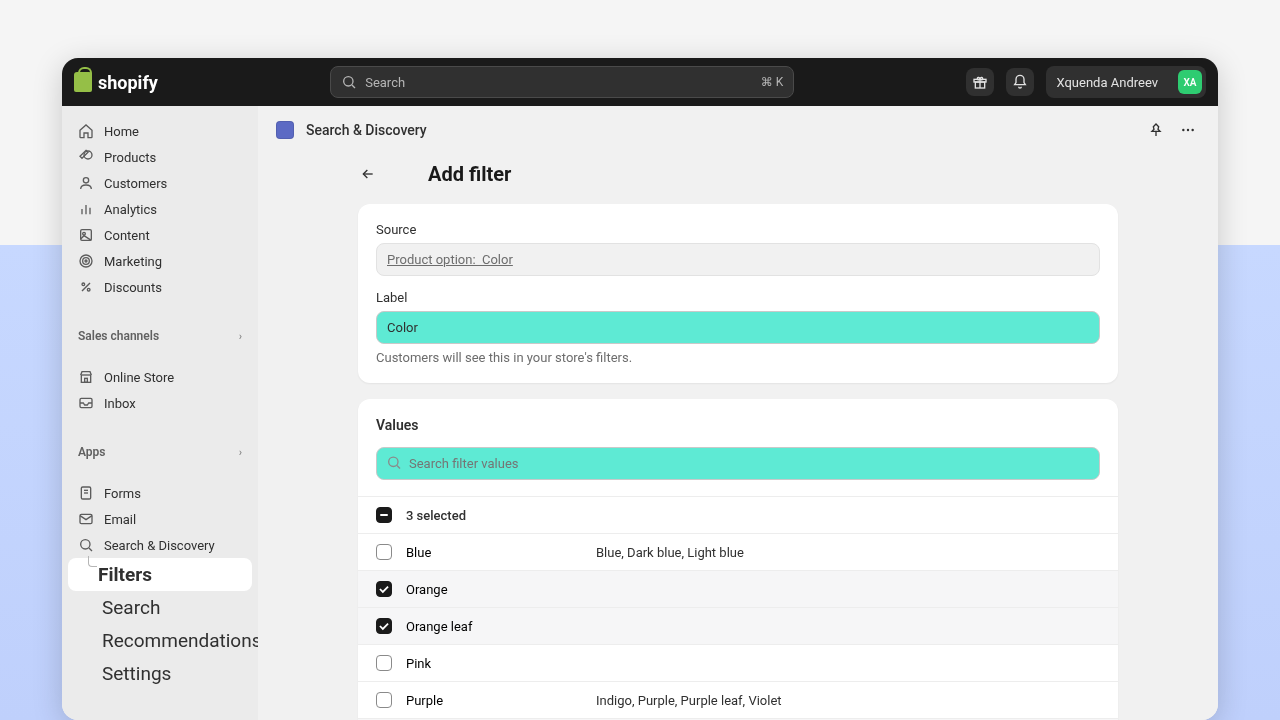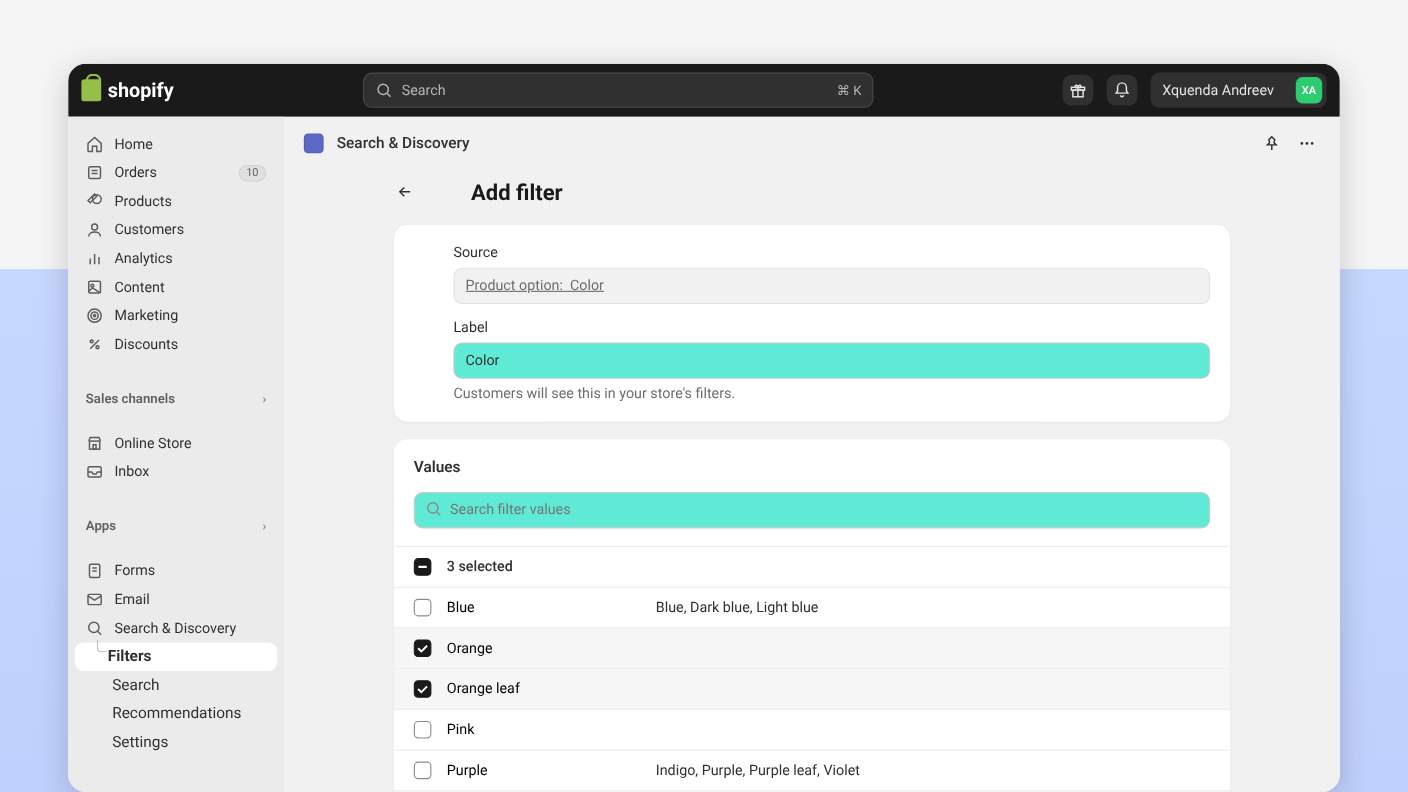--- a/index.html
+++ b/index.html
@@ -17,38 +17,38 @@
   .user { display: flex; align-items: center; gap: 20px; background: #303030; border-radius: 8px; padding: 4px 4px 4px 10px; color: #e3e3e3; font-size: 13px; }
   .avatar { width: 24px; height: 24px; border-radius: 6px; background: #2ecc71; color: #fff; font-size: 10px; display: flex; align-items: center; justify-content: center; font-weight: 600; }
   
   .body { flex: 1; display: flex; overflow: hidden; }
   .sidebar { width: 196px; background: #ebebeb; padding: 12px 6px; font-size: 13px; color: #303030; display: flex; flex-direction: column; gap: 17px; }
   .nav-item { display: flex; align-items: center; gap: 10px; padding: 5px 10px; border-radius: 8px; cursor: pointer; }
   .nav-item .ico { width: 16px; height: 16px; display:flex; align-items:center; justify-content:center; color:#5c5c5c; }
   .nav-item .badge { margin-left: auto; background: #e0e0e0; border:1px solid #d0d0d0; color:#616161; font-size: 10px; padding: 1px 6px; border-radius: 8px; }
   .nav-section { padding: 12px 10px 4px 10px; color: #616161; font-size: 12px; font-weight:600; display:flex; align-items:center; }
   .nav-section .chev { margin-left:auto; color:#8a8a8a; font-size:11px; }
-  .sub-item { padding-left: 30px; font-size: 14px; color:#303030; }
+  .sub-item { padding-left: 30px; font-size: 19px; color:#303030; }
   .sub-item.active { background:#fff; font-weight:700; }
   .sub-item.secondary { padding-left: 34px; color:#303030; }
   .tree-line { position:relative; }
   .tree-line::before { content:""; position:absolute; left:20px; top:-2px; width:8px; height:10px; border-left:1.5px solid #b5b5b5; border-bottom:1.5px solid #b5b5b5; border-bottom-left-radius:4px; }
   
   .main { flex:1; background:#f1f1f1; overflow:auto; }
   .main-header { display:flex; align-items:center; padding: 12px 18px; gap:12px; }
   .app-icon { width:18px; height:18px; border-radius:4px; background:#5c6ac4; box-shadow: inset 0 0 0 1px rgba(0,0,0,0.1); }
   .app-name { font-size:14px; color:#303030; font-weight:500; }
   .main-header .right { margin-left:auto; display:flex; gap:8px; color:#303030; }
   .icon-btn { width:24px; height:24px; display:flex; align-items:center; justify-content:center; border-radius:6px; cursor:pointer; }
   .page { width: 760px; margin: 0 auto; padding-bottom: 40px; }
   .page-title-row { display:flex; align-items:center; gap:14px; margin: 8px 0 18px 0; }
   .back-arrow { width:20px; height:20px; display:flex; align-items:center; justify-content:center; cursor:pointer; color:#303030; }
   h1.page-title { font-size:20px; font-weight:700; color:#1a1a1a;margin-left:36px; }
   .card { background:#fff; border-radius:12px; box-shadow:0 1px 2px rgba(0,0,0,0.06); margin-bottom:16px; }
-  .card-pad { padding: 18px 18px; margin-left: 36px; }
+  .card-pad { padding: 18px 18px; }
   .field-label { font-size:13px; color:#303030; margin-bottom:6px; display:block; }
   .input { width:100%; border:1px solid #c9c9c9; border-radius:8px; padding:8px 10px; font-size:13px; color:#303030; background:#5eead4; }
   .input[disabled] { background:#f1f1f1; color:#6d6d6d; border-color:#e2e2e2;text-decoration:underline; }
   .help-text { font-size:13px; color:#6d6d6d; margin-top:6px; }
   .search-wrap { position:relative; padding: 0 18px; margin-top: 4px; margin-bottom: 8px; }
   .search-wrap .input { padding-left: 32px; }
   .search-wrap .s-ico { position:absolute; left:28px; top:50%; transform:translateY(-50%); color:#8a8a8a; font-size:13px; }
   .section-title { font-size:14px; font-weight:600; color:#303030; padding:18px 18px 10px 18px; }
   .row { display:flex; align-items:center; padding: 10px 18px; border-top:1px solid #ededed; font-size:13px; }
   .row.head { font-weight:500; color:#303030; border-top:1px solid #ededed; }
@@ -109,31 +109,20 @@
             <span class="ico">
               <svg width="16" height="16" viewBox="0 0 24 24" fill="none" stroke="currentColor" stroke-width="2">
                 <path d="M3 11l9-8 9 8v10a1 1 0 01-1 1h-5v-7H9v7H4a1 1 0 01-1-1V11z"></path>
               </svg>
             </span>
             <span>Home</span>
           </div>
           <div class="nav-item">
             <span class="ico">
               <svg width="16" height="16" viewBox="0 0 24 24" fill="none" stroke="currentColor" stroke-width="2">
-                <rect x="4" y="4" width="16" height="16" rx="2"></rect>
-                <line x1="8" y1="9" x2="16" y2="9"></line>
-                <line x1="8" y1="13" x2="16" y2="13"></line>
-              </svg>
-            </span>
-            <span>Orders</span>
-            <span class="badge">10</span>
-          </div>
-          <div class="nav-item">
-            <span class="ico">
-              <svg width="16" height="16" viewBox="0 0 24 24" fill="none" stroke="currentColor" stroke-width="2">
                 <path d="M12 2l3 3-9 9-3-3 9-9z"></path>
                 <circle cx="15" cy="9" r="6"></circle>
               </svg>
             </span>
             <span>Products</span>
           </div>
           <div class="nav-item">
             <span class="ico">
               <svg width="16" height="16" viewBox="0 0 24 24" fill="none" stroke="currentColor" stroke-width="2">
                 <circle cx="12" cy="8" r="4"></circle>

